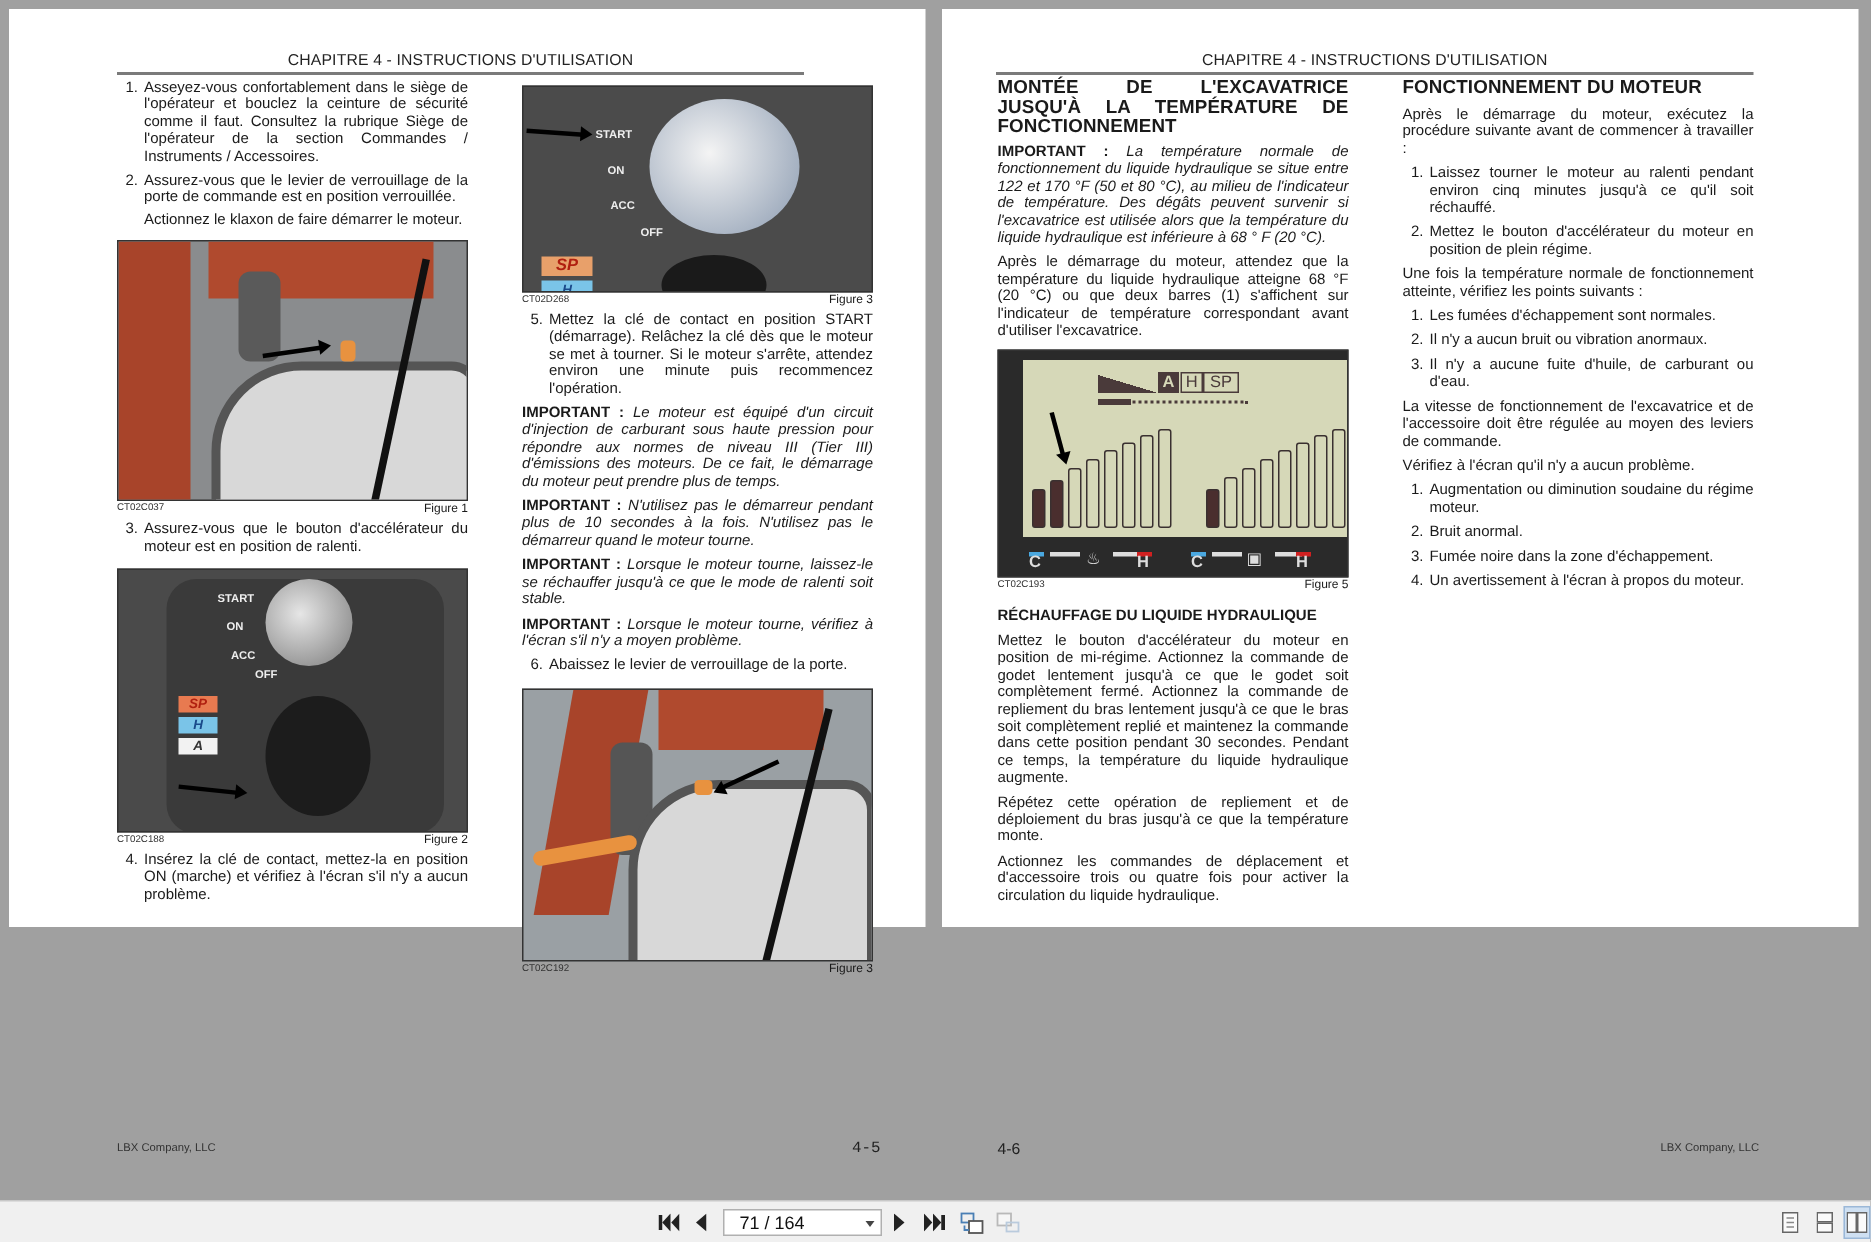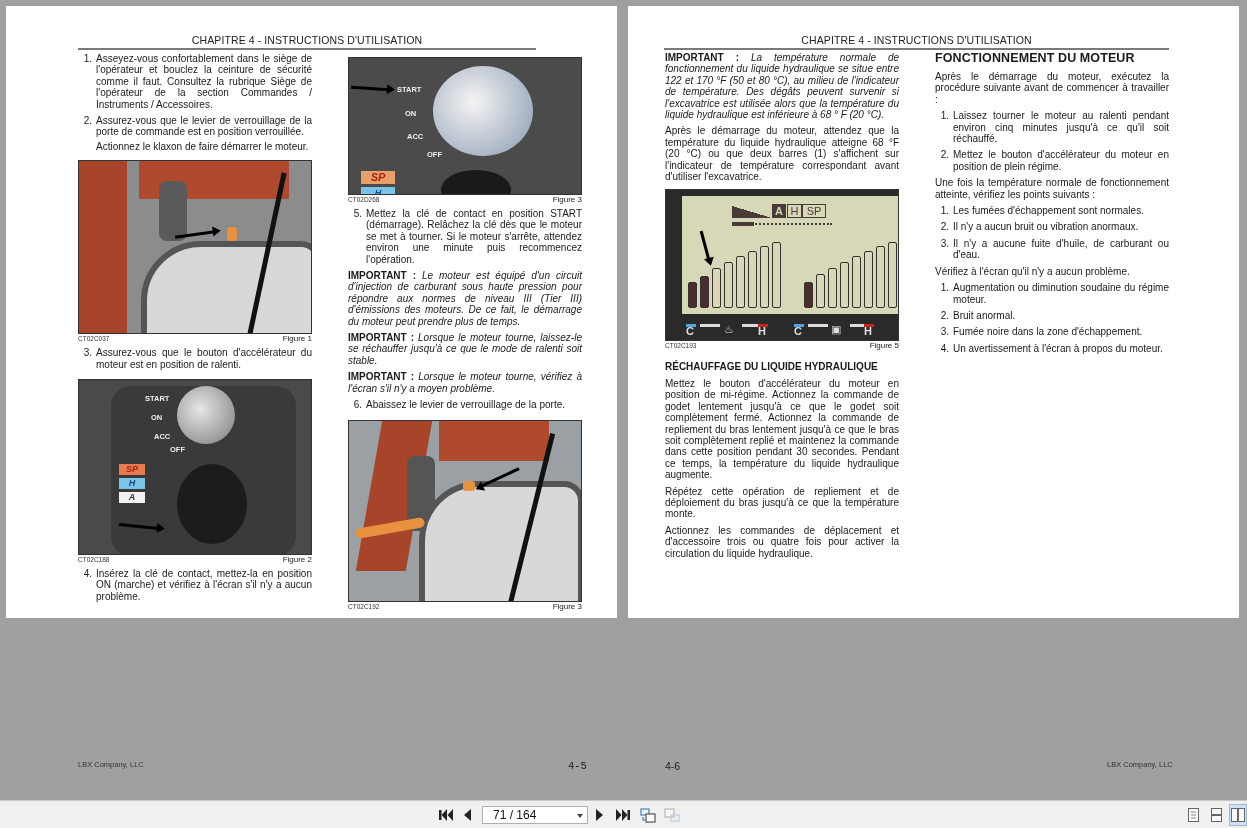--- a/index.html
+++ b/index.html
@@ -128,20 +128,21 @@
           <span class="code">CT02D268</span>
           <span>Figure 3</span>
         </div>
       </div>
 
       <div class="num-item">
         <span class="n">5.</span>
         <span class="t">Mettez la clé de contact en position START (démarrage). Relâchez la clé dès que le moteur se met à tourner. Si le moteur s'arrête, attendez environ une minute puis recommencez l'opération.</span>
       </div>
       <p class="imp"><b>IMPORTANT :</b> <i>Le moteur est équipé d'un circuit d'injection de carburant sous haute pression pour répondre aux normes de niveau III (Tier III) d'émissions des moteurs. De ce fait, le démarrage du moteur peut prendre plus de temps.</i></p>
+      <p class="imp"><b>IMPORTANT :</b> <i>N'utilisez pas le démarreur pendant plus de 10 secondes à la fois. N'utilisez pas le démarreur quand le moteur tourne.</i></p>
       <p class="imp"><b>IMPORTANT :</b> <i>Lorsque le moteur tourne, laissez-le se réchauffer jusqu'à ce que le mode de ralenti soit stable.</i></p>
       <p class="imp"><b>IMPORTANT :</b> <i>Lorsque le moteur tourne, vérifiez à l'écran s'il n'y a moyen problème.</i></p>
       <div class="num-item" style="margin-bottom:9px;">
         <span class="n">6.</span>
         <span class="t">Abaissez le levier de verrouillage de la porte.</span>
       </div>
 
       <div class="figure">
         <div class="photo" style="height:182px; background:#9aa0a4;">
           <div class="cab-red" style="left:20px; top:0; width:50px; height:150px; background:#a8442a; transform:skewX(-10deg);"></div>
@@ -162,20 +163,21 @@
 
     <div class="footer-left" style="left:72px;">LBX Company, LLC</div>
     <div class="pagenum" style="left:562px;font-family:Liberation Mono, monospace;">4-5</div>
   </div>
 
   <div class="page right">
     <div class="running-head">CHAPITRE 4 - INSTRUCTIONS D'UTILISATION</div>
     <div class="head-rule"></div>
 
     <div class="col" style="left:37px; top:46px; width:234px;">
+      <h2>MONTÉE DE L'EXCAVATRICE JUSQU'À LA TEMPÉRATURE DE FONCTIONNEMENT</h2>
       <p class="imp"><b>IMPORTANT :</b> <i>La température normale de fonctionnement du liquide hydraulique se situe entre 122 et 170 °F (50 et 80 °C), au milieu de l'indicateur de température. Des dégâts peuvent survenir si l'excavatrice est utilisée alors que la température du liquide hydraulique est inférieure à 68 ° F (20 °C).</i></p>
       <p style="margin-bottom:7px;">Après le démarrage du moteur, attendez que la température du liquide hydraulique atteigne 68 °F (20 °C) ou que deux barres (1) s'affichent sur l'indicateur de température correspondant avant d'utiliser l'excavatrice.</p>
 
       <div class="figure">
         <div class="photo" style="height:152px; background:#2a2a2a;">
           <div class="lcd" style="left:16px; top:6px; width:218px; height:118px;">
             <div style="position:absolute; left:50px; top:10px; width:40px; height:12px; background:linear-gradient(to top right, #4a3a3a 50%, transparent 50%);"></div>
             <div style="position:absolute; left:90px; top:8px; width:14px; height:14px; background:#4a3a3a; color:#d6d8b8; font-size:11px; font-weight:bold; text-align:center; line-height:14px;">A</div>
             <div style="position:absolute; left:105px; top:8px; width:15px; height:14px; border:1.5px solid #4a3a3a; color:#4a3a3a; font-size:11px; text-align:center; line-height:12px;">H</div>
             <div style="position:absolute; left:120px; top:8px; width:24px; height:14px; border:1.5px solid #4a3a3a; color:#4a3a3a; font-size:11px; text-align:center; line-height:12px;">SP</div>
@@ -248,20 +250,21 @@
         <span class="t">Les fumées d'échappement sont normales.</span>
       </div>
       <div class="num-item">
         <span class="n">2.</span>
         <span class="t">Il n'y a aucun bruit ou vibration anormaux.</span>
       </div>
       <div class="num-item">
         <span class="n">3.</span>
         <span class="t">Il n'y a aucune fuite d'huile, de carburant ou d'eau.</span>
       </div>
+      <p>La vitesse de fonctionnement de l'excavatrice et de l'accessoire doit être régulée au moyen des leviers de commande.</p>
       <p>Vérifiez à l'écran qu'il n'y a aucun problème.</p>
       <div class="num-item">
         <span class="n">1.</span>
         <span class="t">Augmentation ou diminution soudaine du régime moteur.</span>
       </div>
       <div class="num-item">
         <span class="n">2.</span>
         <span class="t">Bruit anormal.</span>
       </div>
       <div class="num-item">

